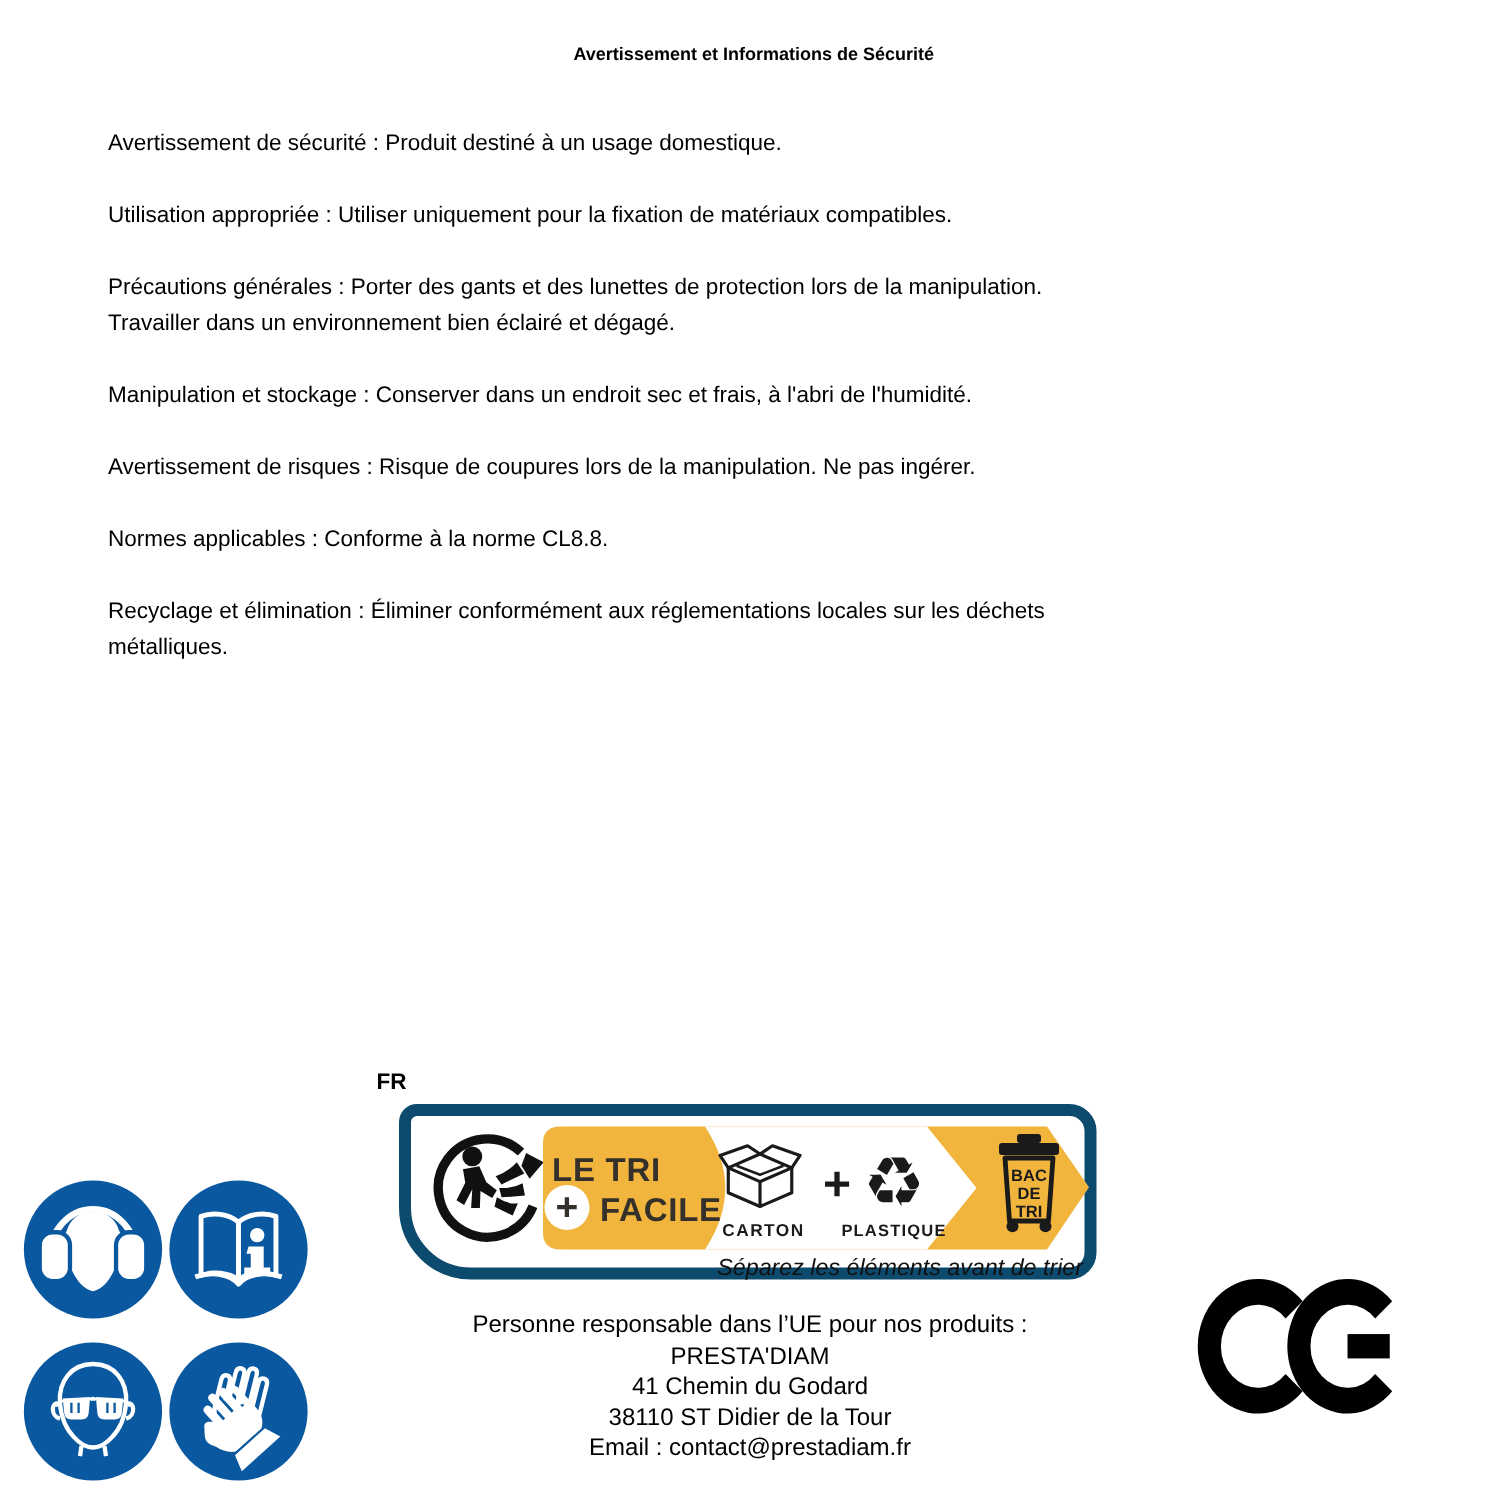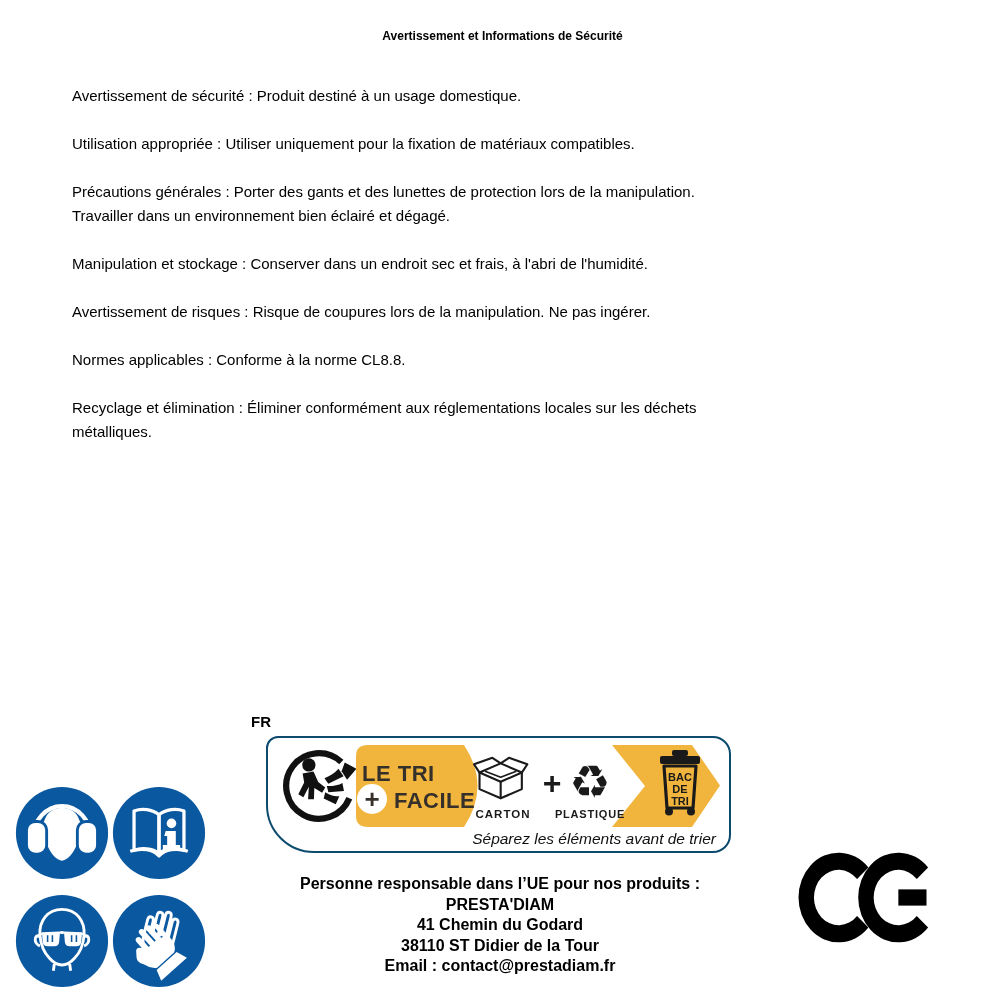--- a/index.html
+++ b/index.html
@@ -5,25 +5,25 @@
   html,body{margin:0;padding:0;background:#fff;}
   body{width:1005px;height:1005px;position:relative;overflow:hidden;
        font-family:"Liberation Sans","DejaVu Sans",sans-serif;color:#000;}
   .page-title{position:absolute;top:29px;left:0;width:1005px;text-align:center;
        font-size:12px;font-weight:bold;margin:0;}
   .paragraphs{position:absolute;top:84px;left:72px;width:880px;
        font-size:15px;line-height:24px;}
   .paragraphs p{margin:0 0 24px 0;white-space:pre-line;}
   .fr-label{position:absolute;left:251px;top:713px;font-size:15px;font-weight:bold;}
   .infotri-box{position:absolute;left:266px;top:736px;width:465px;height:117px;
-       background:#fff;border:2px solid #0c4a6e;box-sizing:border-box;
+       background:#fff;border:8px solid #0c4a6e;box-sizing:border-box;
        border-radius:12px 18px 18px 48px;}
   .infotri-box svg{display:block;}
   .contact{position:absolute;top:874px;left:250px;width:500px;text-align:center;
-       font-size:16px;font-weight:bold;line-height:20.6px;}
+       font-size:16px;font-weight:normal;line-height:20.6px;}
   .safety-icons{position:absolute;left:14px;top:785px;width:194px;height:204px;}
   .safety-icons svg{position:absolute;width:96px;height:96px;}
   .icon-ear{left:0;top:0;} .icon-manual{left:97px;top:0;}
   .icon-eye{left:0;top:108px;} .icon-gloves{left:97px;top:108px;}
   .ce-mark{position:absolute;left:796px;top:845px;width:145px;height:105px;}
 </style>
 </head>
 <body>
 
 <h1 class="page-title">Avertissement et Informations de Sécurité</h1>

